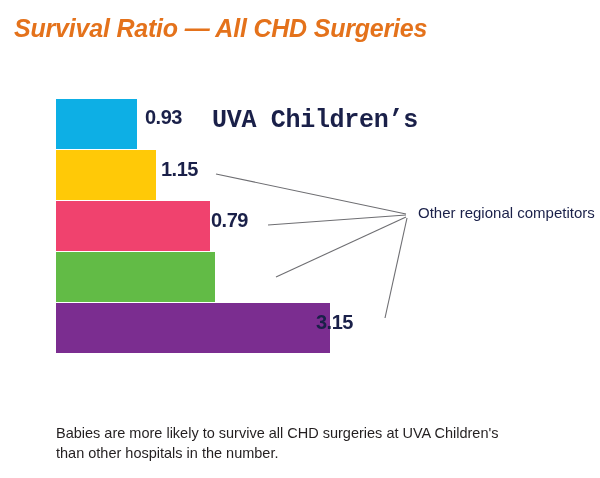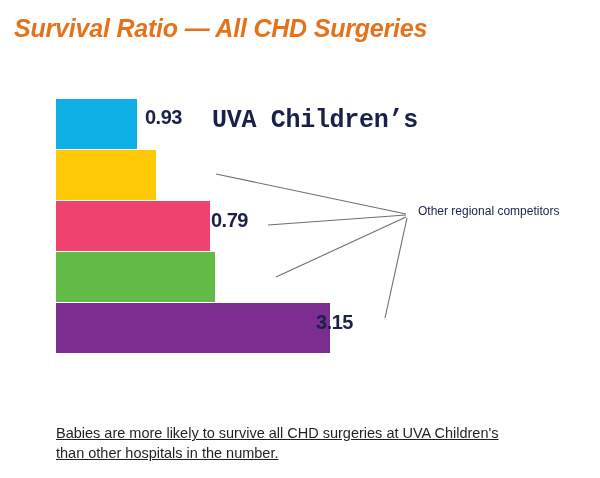--- a/index.html
+++ b/index.html
@@ -81,21 +81,21 @@
   .vl-4 { left: 316px; top: 311px; }
 
   .sl-0 { left: 212px; top: 106px; }
 
   
   .annotation {
     position: absolute;
     left: 418px;
     top: 204px;
     font-family: "Liberation Sans", sans-serif;
-    font-size: 12px;
+    font-size: 15px;
     font-weight: normal;
     color: #1A2049;
     white-space: nowrap;
     text-align: center;
   }
   .leader-lines {
     position: absolute;
     left: 0;
     top: 0;
     width: 600px;
@@ -118,21 +118,21 @@
     position: absolute;
     left: 56px;
     top: 423px;
     width: 510px;
     font-family: "Liberation Sans", sans-serif;
     font-size: 14.5px;
     font-weight: normal;
     line-height: 20px;
     color: #231F20;
   }
-  .footer-body span { display: block; text-decoration: underline; }
+  .footer-body span { display: block; }
 </style>
 </head>
 <body>
 
 <div id="page">
 
   <div class="chart-title">Survival Ratio — All CHD Surgeries</div>
 
   <div class="plot">
 
@@ -147,20 +147,21 @@
         <line x1="216" y1="174" x2="406" y2="214"></line>
         <line x1="268" y1="225" x2="406" y2="215"></line>
         <line x1="276" y1="277" x2="406" y2="217"></line>
         <line x1="385" y1="318" x2="407" y2="218"></line>
       </g>
     </svg>
 
     <div class="value-label vl-0">0.93</div>
     <div class="series-label sl-0">UVA Children’s</div>
 
+    <div class="value-label vl-1">1.15</div>
     <div class="value-label vl-2">0.79</div>
     <div class="value-label vl-4">3.15</div>
 
     <div class="annotation">Other regional competitors</div>
   </div>
 
 
   <div class="footer-body">
     <span>Babies are more likely to survive all CHD surgeries at UVA Children's</span>
     <span>than other hospitals in the number.</span>

